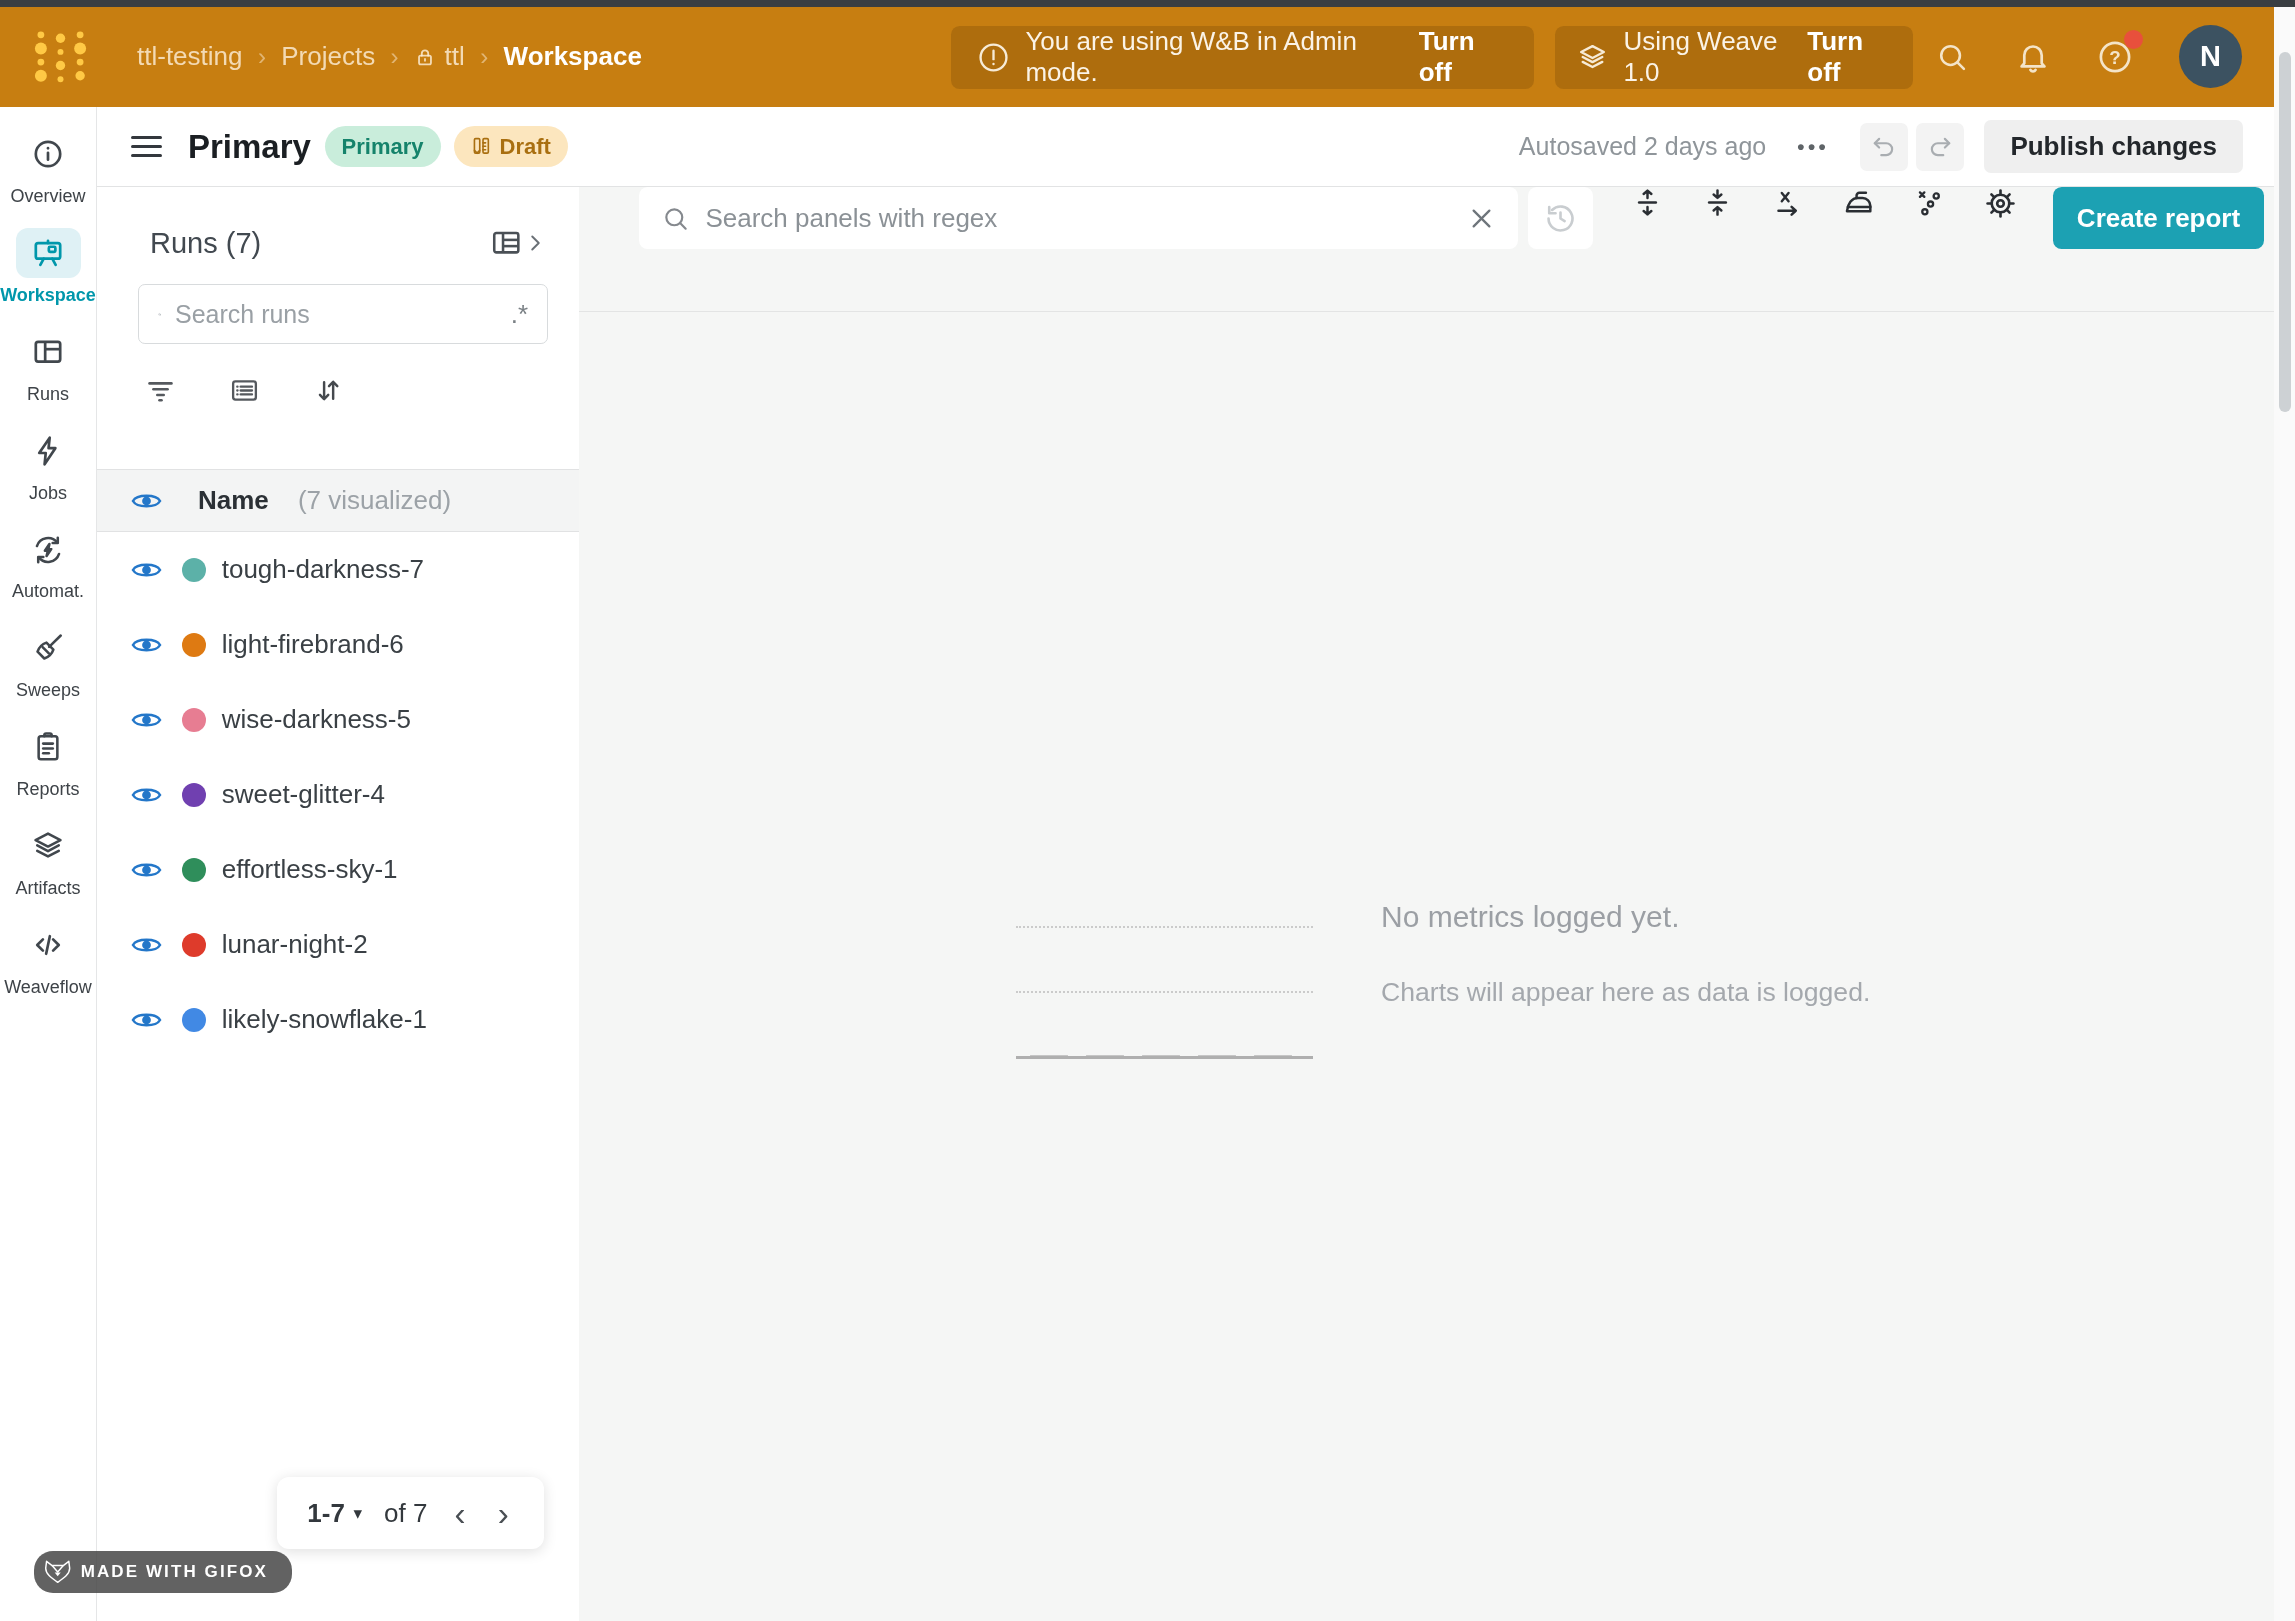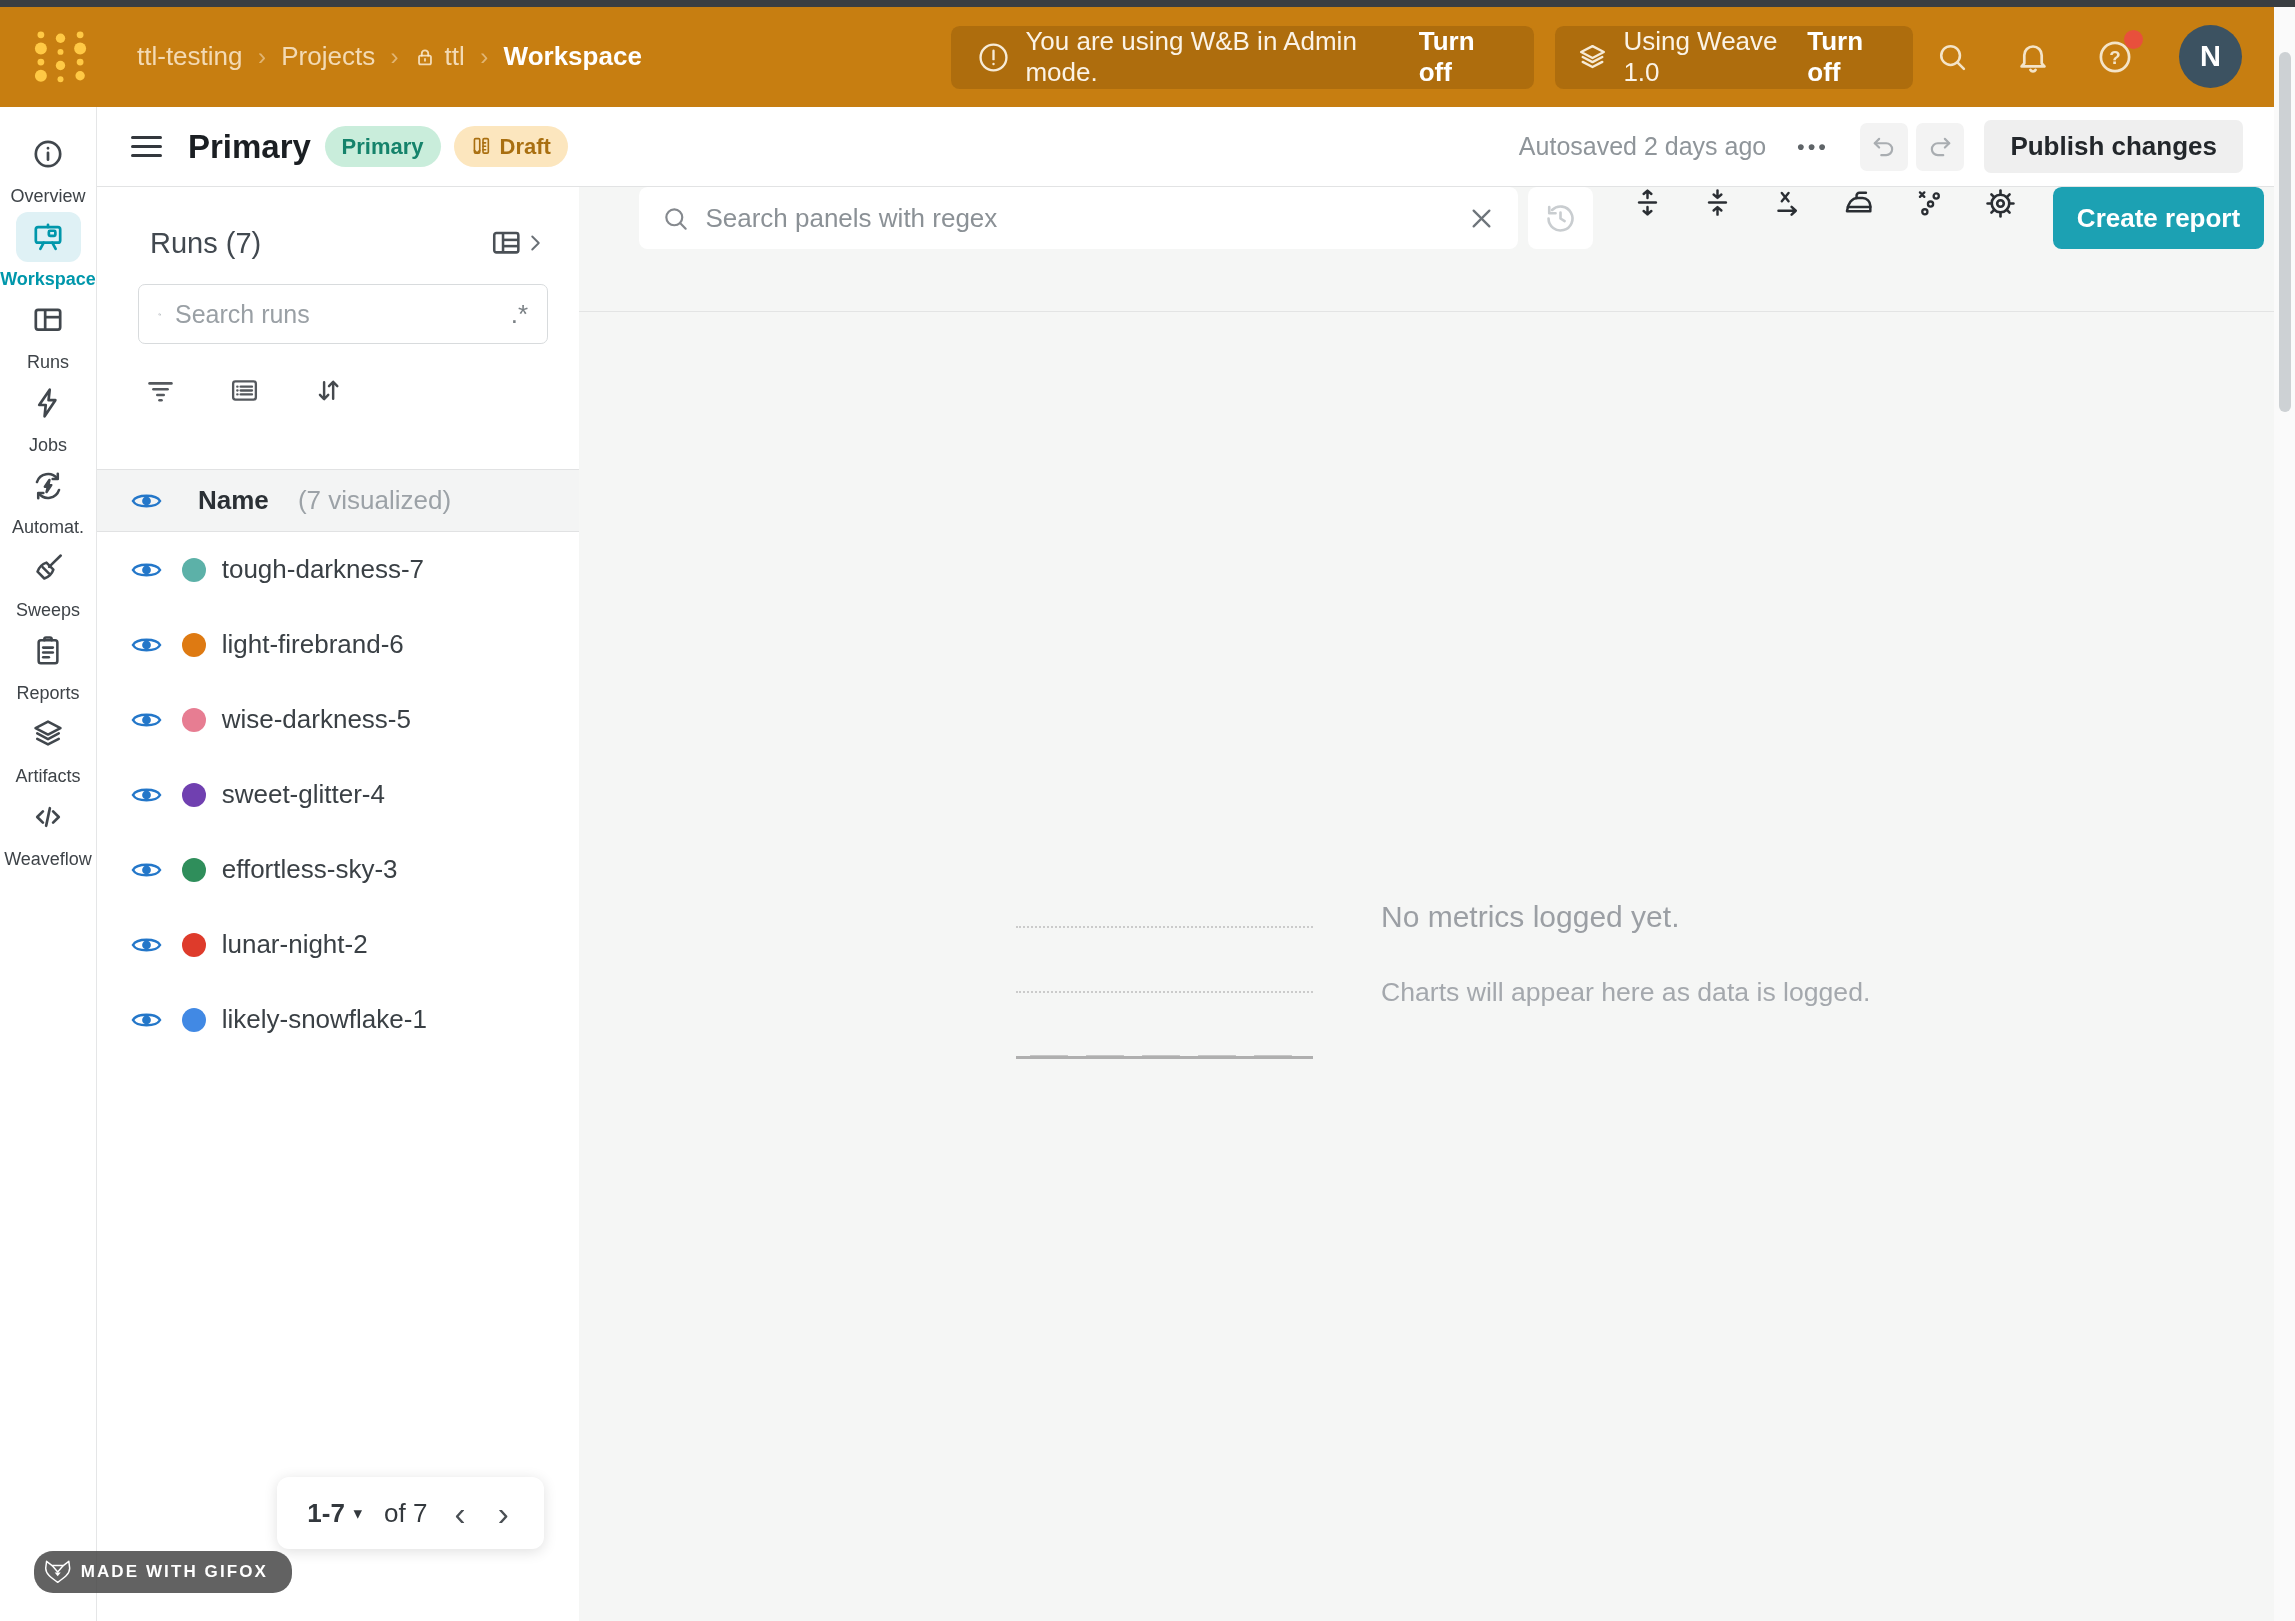--- a/index.html
+++ b/index.html
@@ -37,21 +37,21 @@
   .badge { display:flex; align-items:center; height:41px; padding:0 17px; border-radius:20.6px; font-size:22px; font-weight:600; margin-left:13.7px; cursor:default; }
   .badge-primary { background:#C9EDDB; color:#15836B; }
   .badge-draft { background:#FCE6BE; color:#A96F10; gap:7.7px; }
   .autosaved { margin-left:auto; font-size:25px; color:#8F959A; }
   .ellipsis { margin-left:31px; font-size:20.6px; letter-spacing:3.4px; color:#5F6468; font-weight:700; cursor:pointer; }
   .undo-redo { display:flex; gap:7.7px; margin-left:31px; }
   .sq-btn { width:48px; height:48px; background:#F3F3F3; border-radius:6.9px; display:flex; align-items:center; justify-content:center; cursor:pointer; border:none; }
   .publish-btn { margin-left:20.6px; height:53px; padding:0 26px; background:#EFEFEF; border:none; border-radius:6.9px; font-size:26px; font-weight:700; color:#23272B; cursor:pointer; font-family:inherit; }
 
   
-  .sidebar { position:absolute; left:0; top:107px; width:97px; height:1515px; background:#fff; border-right:0.9px solid #E5E6E7; display:flex; flex-direction:column; align-items:center; padding-top:22px; gap:5px; }
+  .sidebar { position:absolute; left:0; top:107px; width:97px; height:1515px; background:#fff; border-right:0.9px solid #E5E6E7; display:flex; flex-direction:column; align-items:center; padding-top:22px; gap:21px; }
   .sb-item { display:flex; flex-direction:column; align-items:center; gap:6.9px; cursor:pointer; width:100%; }
   .sb-ic { width:65px; height:50px; border-radius:12px; display:flex; align-items:center; justify-content:center; color:#41474D; }
   .sb-item .sb-label { font-size:18px; color:#3E4348; }
   .sb-item.active .sb-ic { background:#DFF1F5; color:#0097AB; }
   .sb-item.active .sb-label { color:#0097AB; font-weight:600; }
 
   
   .runs-panel { position:absolute; left:97px; top:187px; width:483px; height:1435px; background:#fff; border-right:0.9px solid #E3E4E5; }
   .runs-title-row { display:flex; align-items:center; padding:39px 34px 0 53px; }
   .runs-title { font-size:29px; color:#424950; }
@@ -444,21 +444,21 @@
           <span class="run-name">sweet-glitter-4</span>
         </div>
         <div class="run-row">
           <span class="eye">
             <svg width="31" height="22" viewBox="0 0 24 16" fill="none">
               <path d="M1.5 8C4.5 2.6 19.5 2.6 22.5 8 19.5 13.4 4.5 13.4 1.5 8z" stroke="#2477C9" stroke-width="1.9"></path>
               <circle cx="12" cy="8" r="3.4" fill="#2477C9"></circle>
             </svg>
           </span>
           <span class="run-dot" style="background: rgb(47, 142, 91);"></span>
-          <span class="run-name">effortless-sky-3</span>
+          <span class="run-name">effortless-sky-1</span>
         </div>
         <div class="run-row">
           <span class="eye">
             <svg width="31" height="22" viewBox="0 0 24 16" fill="none">
               <path d="M1.5 8C4.5 2.6 19.5 2.6 22.5 8 19.5 13.4 4.5 13.4 1.5 8z" stroke="#2477C9" stroke-width="1.9"></path>
               <circle cx="12" cy="8" r="3.4" fill="#2477C9"></circle>
             </svg>
           </span>
           <span class="run-dot" style="background: rgb(222, 59, 43);"></span>
           <span class="run-name">lunar-night-2</span>

